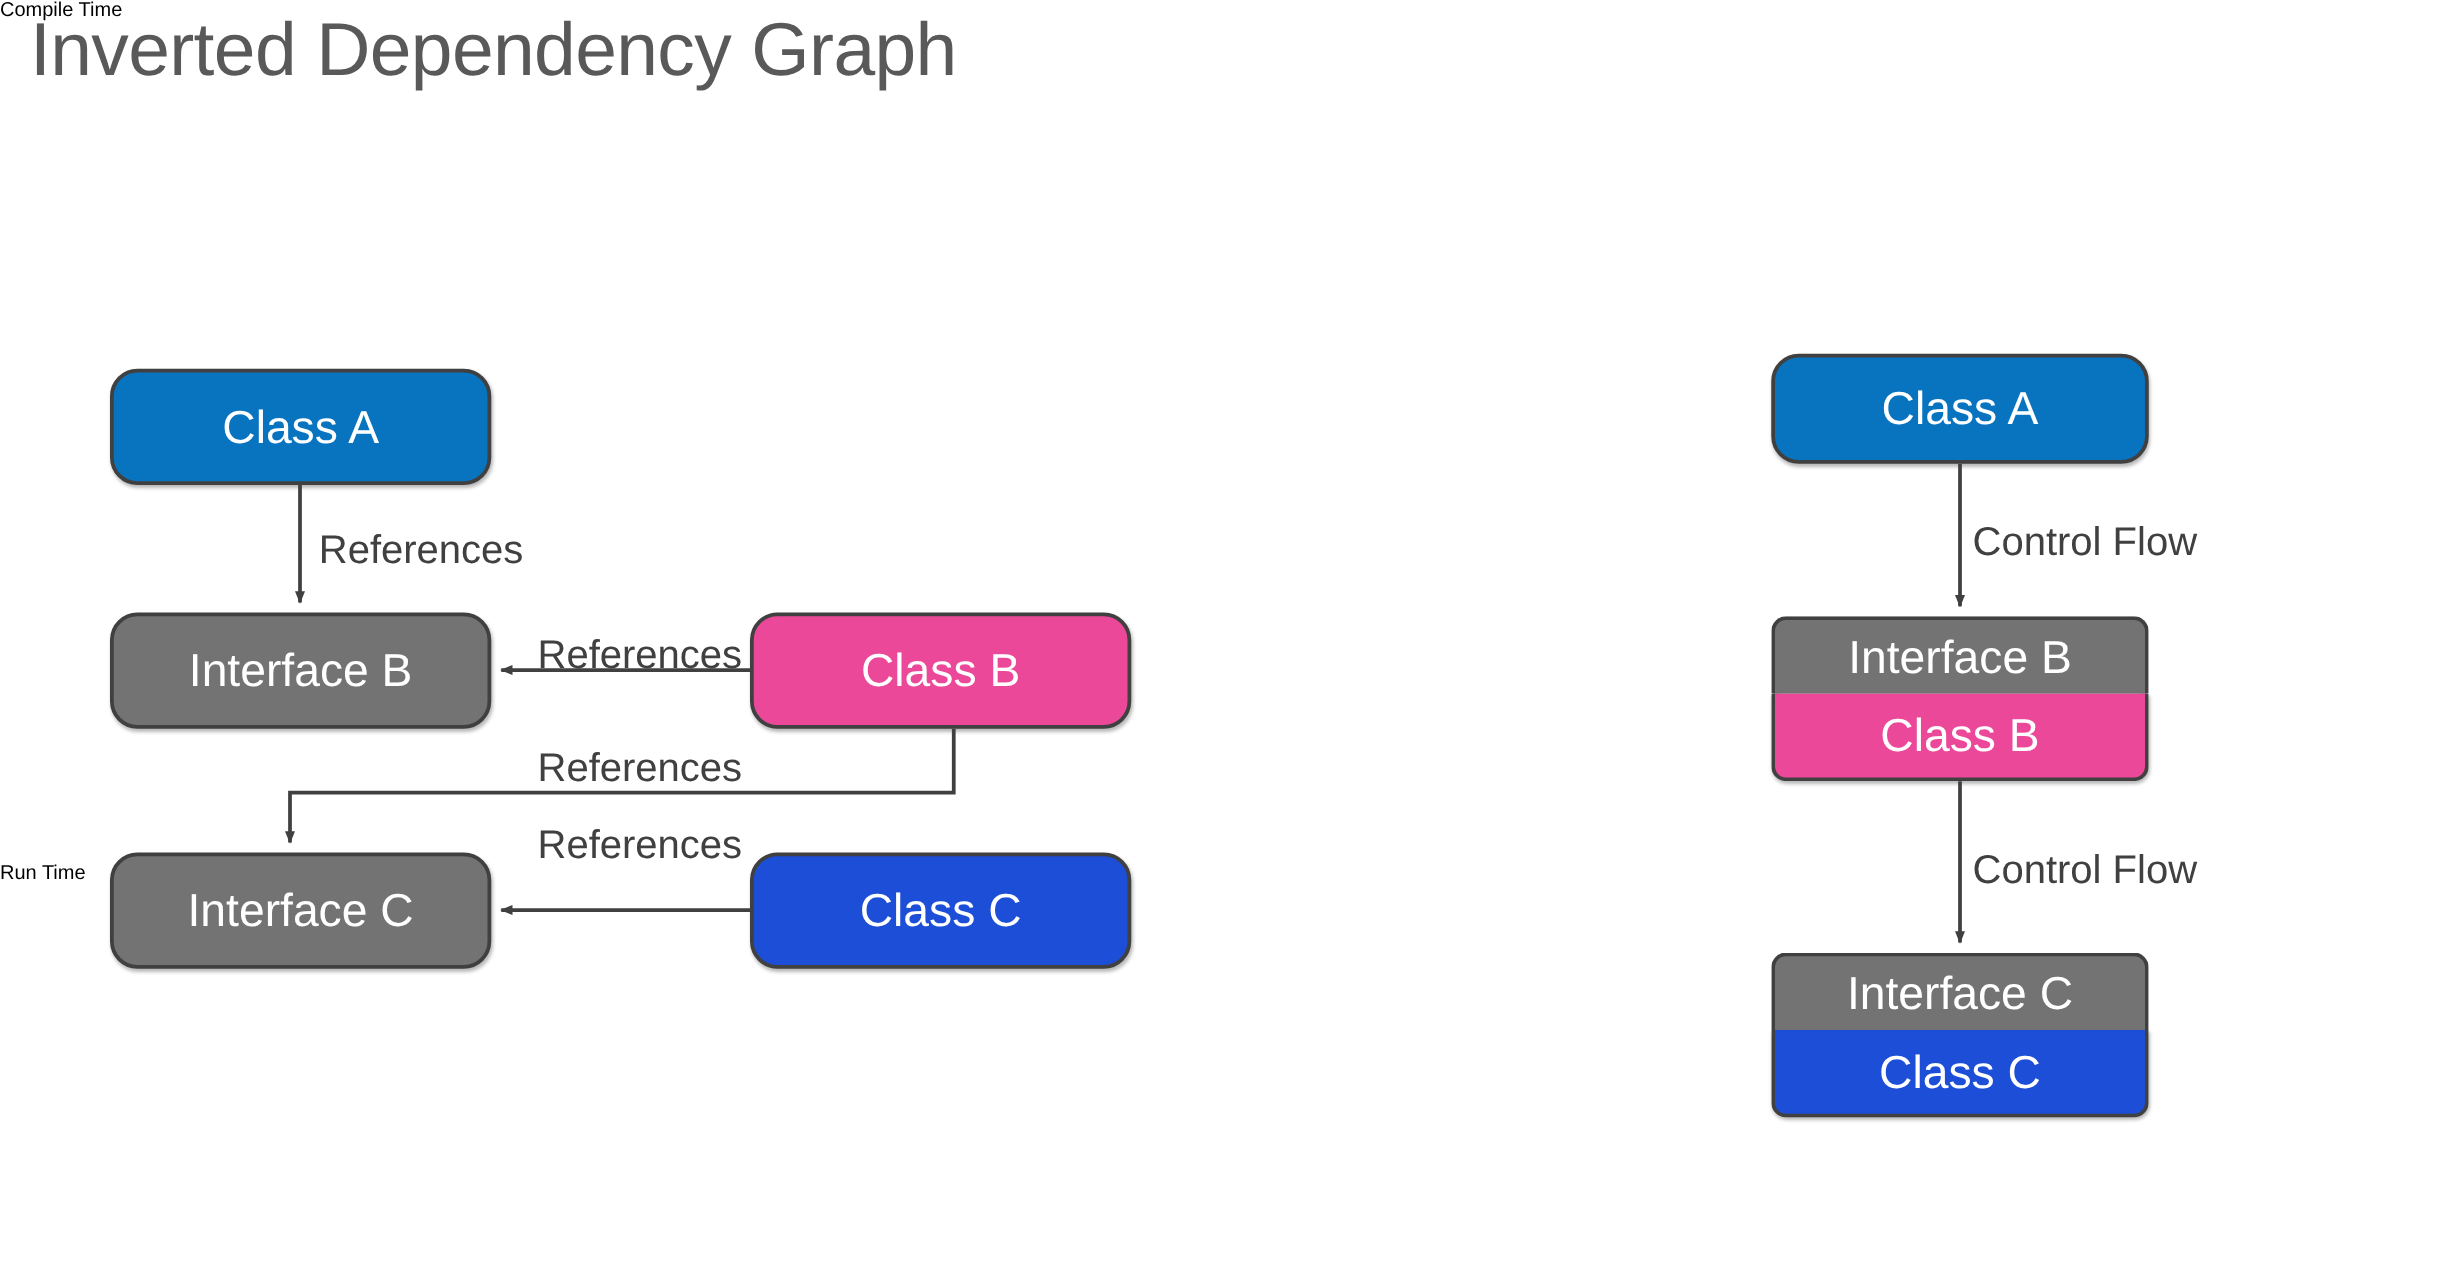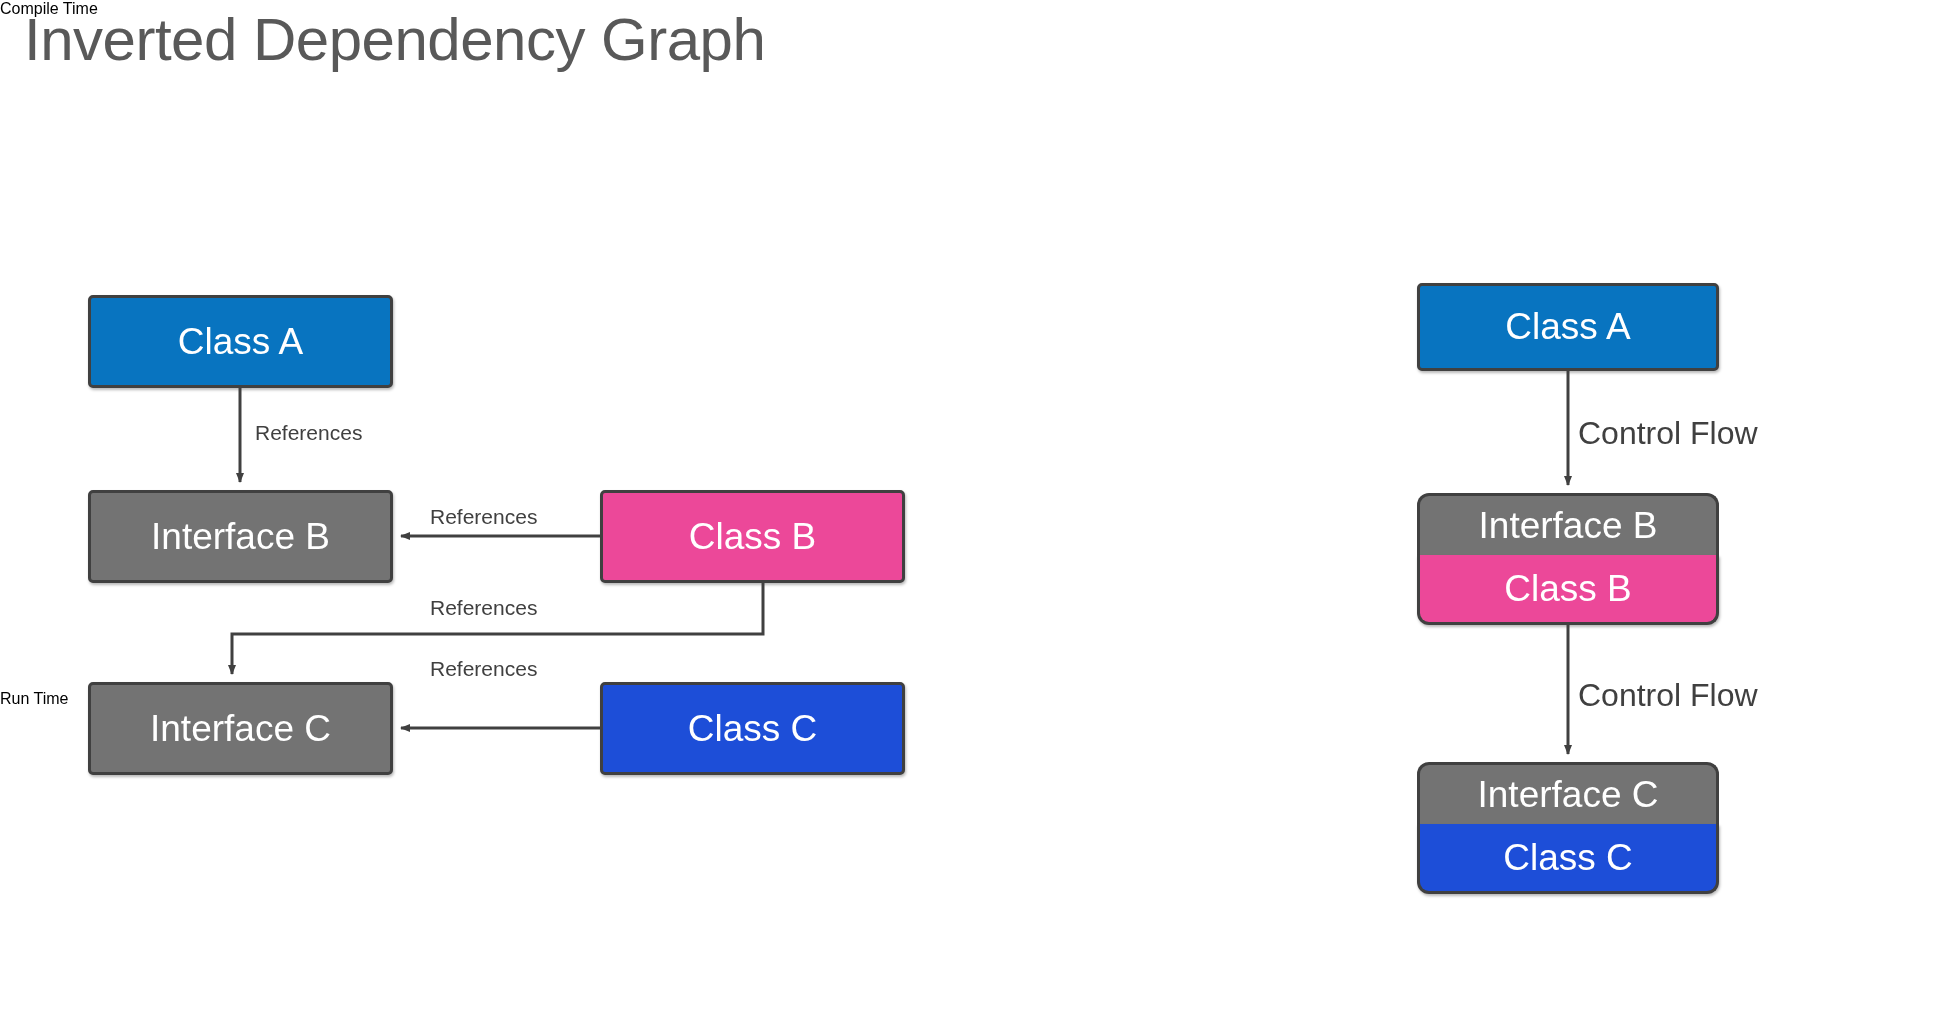--- a/index.html
+++ b/index.html
@@ -34,21 +34,21 @@
   #caption-compile { left: 26px;  top: 172px; width: 480px; }
   #caption-run     { left: 1353px; top: 164px; width: 452px; }
   #container-compile { left: 26px;  top: 222px; width: 924px; height: 672px; }
   #container-run     { left: 1353px; top: 212px; width: 452px; height: 800px; }
 
   
   .node {
     position: absolute;
     box-sizing: border-box;
     border: 3px solid #404040;
-    border-radius: 5px;
+    border-radius: 22px;
     color: #ffffff;
     font-size: 37px;
     display: flex;
     align-items: center;
     justify-content: center;
     white-space: nowrap;
     box-shadow: 1px 2px 3px rgba(0,0,0,0.28);
   }
   .node.blue   { background: #0874c0; }
   .node.green  { background: #ec4899; }
@@ -85,21 +85,21 @@
     position: absolute;
     left: 0; top: 0;
     width: 1950px;
     height: 1015px;
     pointer-events: none;
   }
 
   
   .edge-label {
     position: absolute;
-    font-size: 21px;
+    font-size: 32px;
     color: #404040;
     white-space: nowrap;
   }
   .edge-label.big {
     font-size: 32px;
   }
   #lbl-a-b   { left: 255px; top: 421px; }
   #lbl-b-ib  { left: 430px; top: 505px; }
   #lbl-b-ic  { left: 430px; top: 596px; }
   #lbl-c-ic  { left: 430px; top: 657px; }

